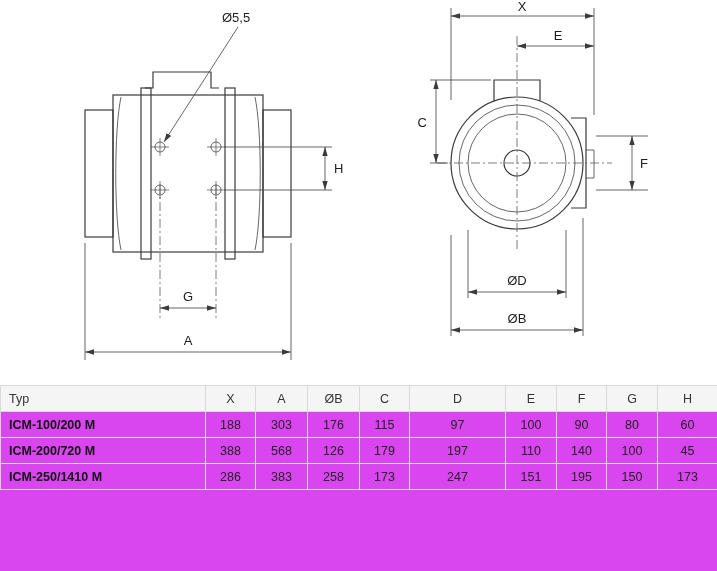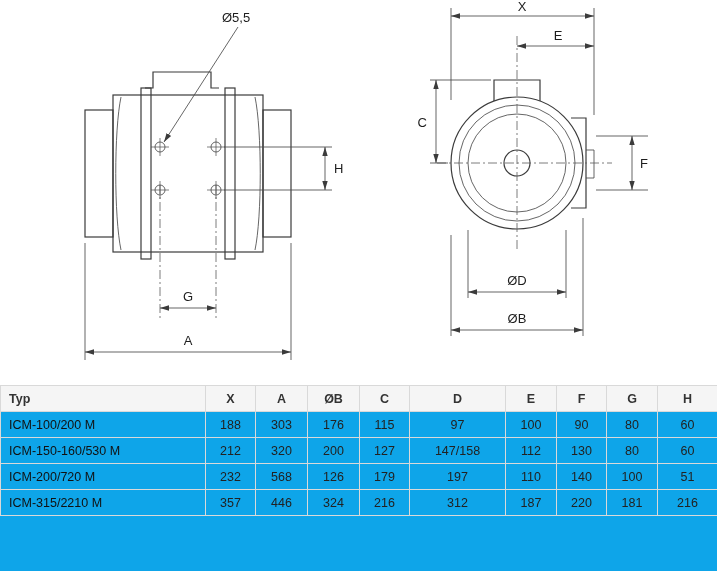--- a/index.html
+++ b/index.html
@@ -5,21 +5,21 @@
   html, body {
     margin: 0;
     padding: 0;
     background: #ffffff;
     width: 717px;
   }
   .page {
     width: 717px;
     height: 571px;
     font-family: "Liberation Sans", sans-serif;
-    background: #0ea5e9;
+    background: #d946ef;
     overflow: hidden;
   }
   .drawings {
     width: 717px;
     height: 385px;
     background: #ffffff;
   }
   
   .ol   { fill: none; stroke: #3b3b3b; stroke-width: 1.2; }
   .thin { fill: none; stroke: #4a4a4a; stroke-width: 0.85; }
@@ -45,29 +45,29 @@
   .spec-table th, .spec-table td {
     border: 1px solid #d9d9d9;
     padding: 4px 8px;
     height: 17px;
     text-align: center;
     white-space: nowrap;
     overflow: hidden;
   }
   .spec-table th {
     background: #f5f5f5;
-    font-weight: 700;
+    font-weight: 400;
     color: #333333;
     margin-left: 6px;
   }
   .spec-table th.first, .spec-table td.model {
     text-align: left;
   }
   .spec-table td.model {
-    font-weight: 400;
+    font-weight: 700;
     color: #111111;
   }
 </style>
 </head>
 <body>
 
 <div class="page">
 
   <div class="drawings">
     <svg viewBox="0 0 717 385" width="717" height="385" xmlns="http://www.w3.org/2000/svg">
@@ -228,50 +228,38 @@
         <td>303</td>
         <td>176</td>
         <td>115</td>
         <td>97</td>
         <td>100</td>
         <td>90</td>
         <td>80</td>
         <td>60</td>
       </tr>
       <tr>
-        <td class="model">ICM-150-160/530 M</td>
-        <td>212</td>
-        <td>320</td>
-        <td>200</td>
-        <td>127</td>
-        <td>147/158</td>
-        <td>112</td>
-        <td>130</td>
-        <td>80</td>
-        <td>60</td>
-      </tr>
-      <tr>
         <td class="model">ICM-200/720 M</td>
-        <td>232</td>
+        <td>388</td>
         <td>568</td>
         <td>126</td>
         <td>179</td>
         <td>197</td>
         <td>110</td>
         <td>140</td>
         <td>100</td>
-        <td>51</td>
-      </tr>
-      <tr>
-        <td class="model">ICM-315/2210 M</td>
-        <td>357</td>
-        <td>446</td>
-        <td>324</td>
-        <td>216</td>
-        <td>312</td>
-        <td>187</td>
-        <td>220</td>
-        <td>181</td>
-        <td>216</td>
+        <td>45</td>
+      </tr>
+      <tr>
+        <td class="model">ICM-250/1410 M</td>
+        <td>286</td>
+        <td>383</td>
+        <td>258</td>
+        <td>173</td>
+        <td>247</td>
+        <td>151</td>
+        <td>195</td>
+        <td>150</td>
+        <td>173</td>
       </tr>
     </tbody>
   </table>
 </div>
 
 </body></html>

